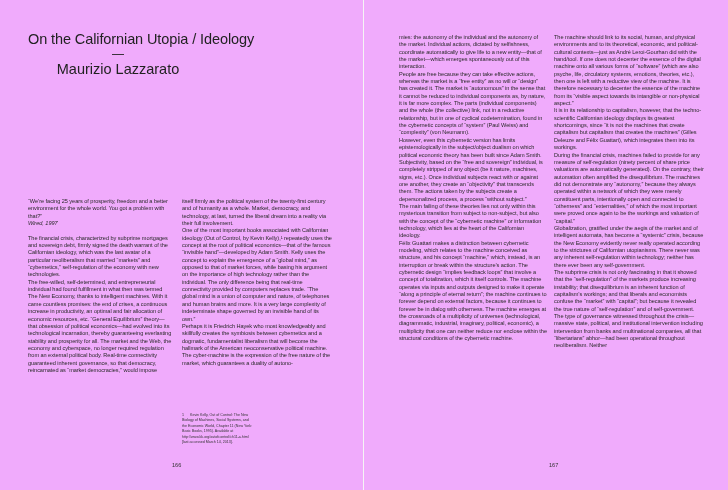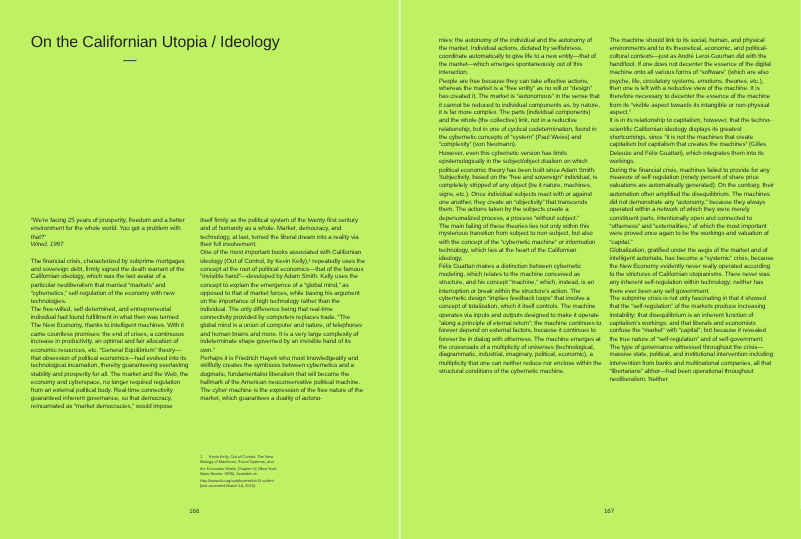--- a/index.html
+++ b/index.html
@@ -2,21 +2,21 @@
 <html><head>
 <meta charset="utf-8">
 <style>
   html, body { margin: 0; padding: 0; }
   body {
     width: 728px; height: 490px; overflow: hidden;
     background: #ffffff; color: #1a1a1a;
     font-family: "Liberation Sans", sans-serif;
     position: relative;
   }
-  .page { position: absolute; top: 0; height: 490px; width: 364px; background: #bef264; }
+  .page { position: absolute; top: 0; height: 490px; width: 364px; background: #f0abfc; }
   .page.left { left: 0; }
   .page.right { left: 364px; }
   .gutter { position: absolute; left: 363px; top: 0; width: 2px; height: 490px; background: linear-gradient(to right, #f3f3f3, #fafafa); }
 
   .title-block { position: absolute; left: 28px; top: 30px; width: 180px; text-align: center; }
   .title { font-size: 14.5px; line-height: 18px; color: #222; white-space: nowrap; letter-spacing: -0.1px; }
   .dash { font-size: 12px; line-height: 12px; color: #222; }
   .author { font-size: 14.5px; line-height: 18px; color: #222; }
 
   .col { position: absolute; font-size: 5.6px; line-height: 7.35px; color: #2a2a2a; letter-spacing: -0.05px; }
@@ -36,20 +36,21 @@
   .folio.l { left: 172px; }
   .folio.r { left: 549px; }
 </style>
 </head>
 <body>
 
 <div class="page left">
   <div class="title-block">
     <div class="title">On the Californian Utopia / Ideology</div>
     <div class="dash">—</div>
+    <div class="author">Maurizio Lazzarato</div>
   </div>
 
   <div class="col c1">
     <p>“We’re facing 25 years of prosperity, freedom and a better environment for the whole world. You got a problem with that?”</p>
     <p class="epi-src">Wired, 1997</p>
     <div class="gap"></div>
     <p>The financial crisis, characterized by subprime mortgages and sovereign debt, firmly signed the death warrant of the Californian ideology, which was the last avatar of a particular neoliberalism that married “markets” and “cybernetics,” self-regulation of the economy with new technologies.</p>
     <p>The free-willed, self-determined, and entrepreneurial individual had found fulfillment in what then was termed The New Economy, thanks to intelligent machines. With it came countless promises: the end of crises, a continuous increase in productivity, an optimal and fair allocation of economic resources, etc. “General Equilibrium” theory—that obsession of political economics—had evolved into its technological incarnation, thereby guaranteeing everlasting stability and prosperity for all. The market and the Web, the economy and cyberspace, no longer required regulation from an external political body. Real-time connectivity guaranteed inherent governance, so that democracy, reincarnated as “market democracies,” would impose</p>
   </div>
 

